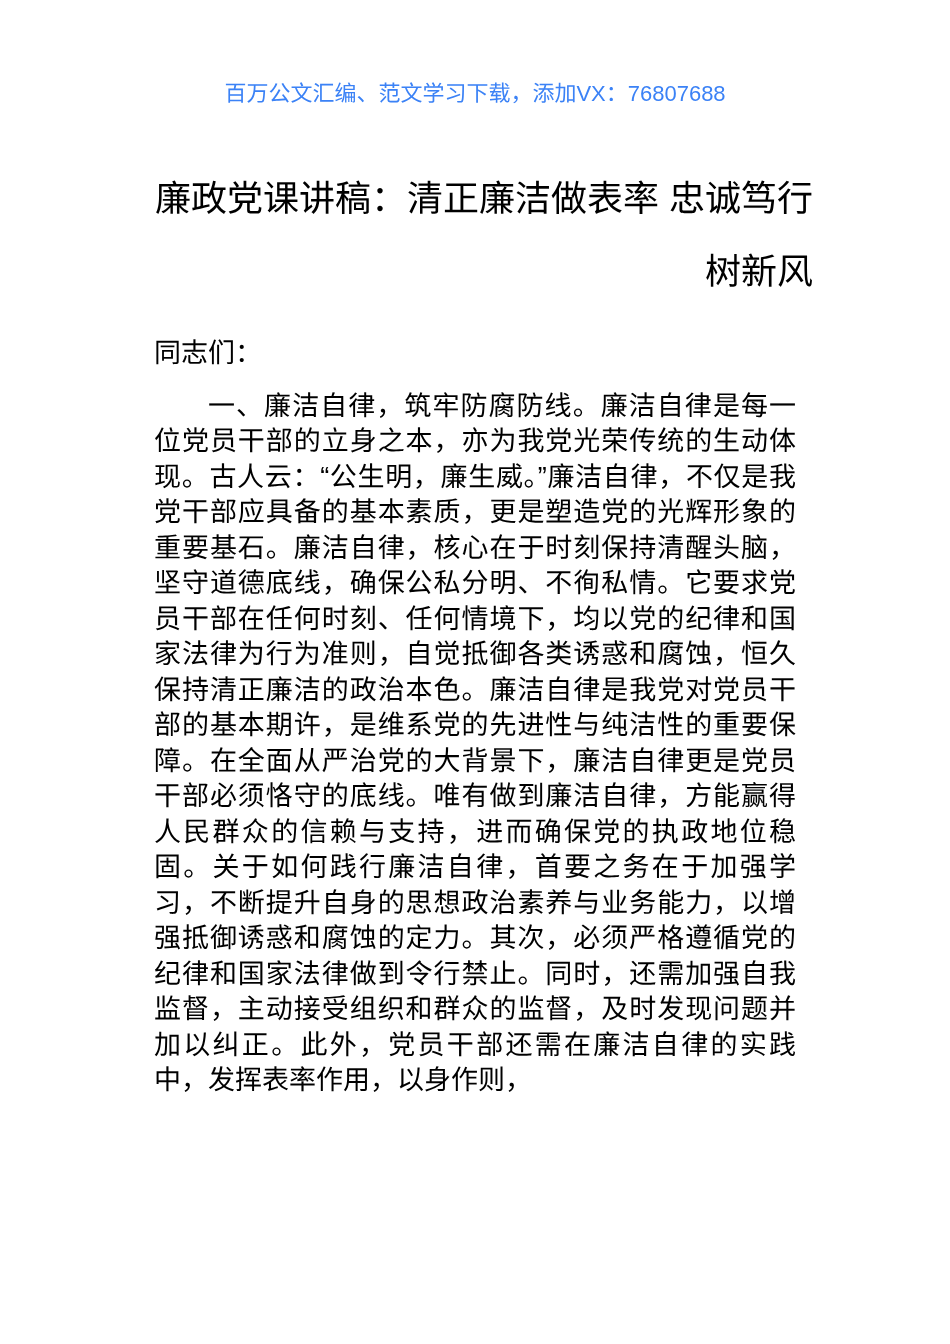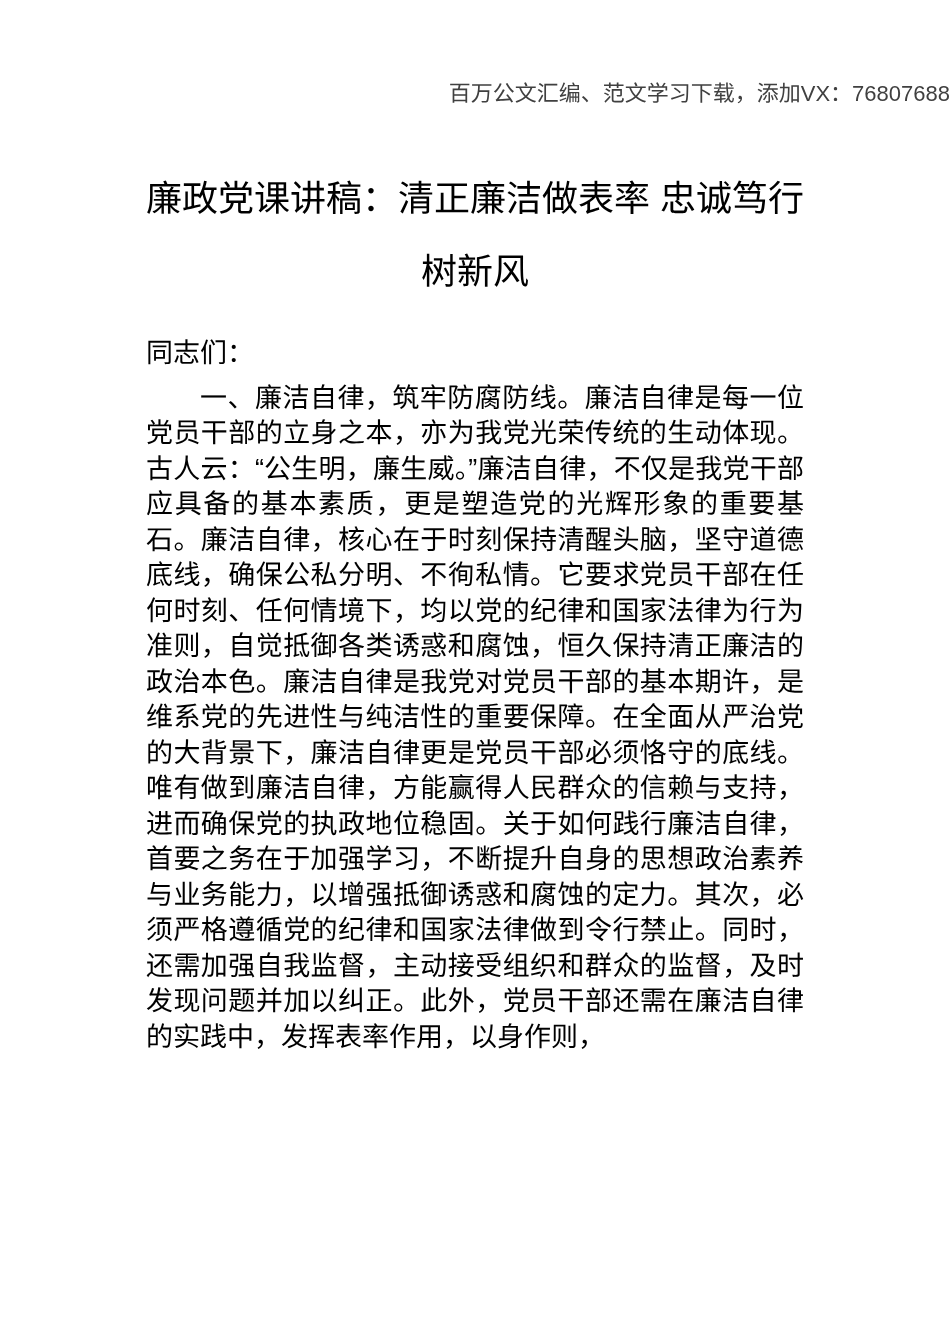--- a/index.html
+++ b/index.html
@@ -11,45 +11,45 @@
     position: relative;
     width: 950px;
     height: 1344px;
     background: #ffffff;
     overflow: hidden;
     font-family: "Liberation Sans", sans-serif;
     color: #000000;
   }
   .promo {
     margin-top: 79px;
-    text-align: right;
+    text-align: center;
     font-size: 22px;
     line-height: 29px;
-    color: #404040;
+    color: #3b82f6;
     white-space: nowrap;
   }
   .doc-title {
     margin: 54px auto 0 auto;
     width: 676px;
     font-size: 36px;
     line-height: 73px;
     font-weight: 400;
-    text-align: center;
+    text-align: right;
     color: #000000;
   }
   .doc-body {
     margin: 28px auto 0 auto;
     width: 676px;
     font-size: 27px;
     line-height: 35.5px;
     text-align: justify;
     color: #000000;
   }
   .doc-body p {
-    margin: 9px;
+    margin: 17px;
     padding: 0;
   }
   .doc-body p.indent {
     text-indent: 2em;
   }
 </style>
 </head>
 <body>
 
 <div class="page">

